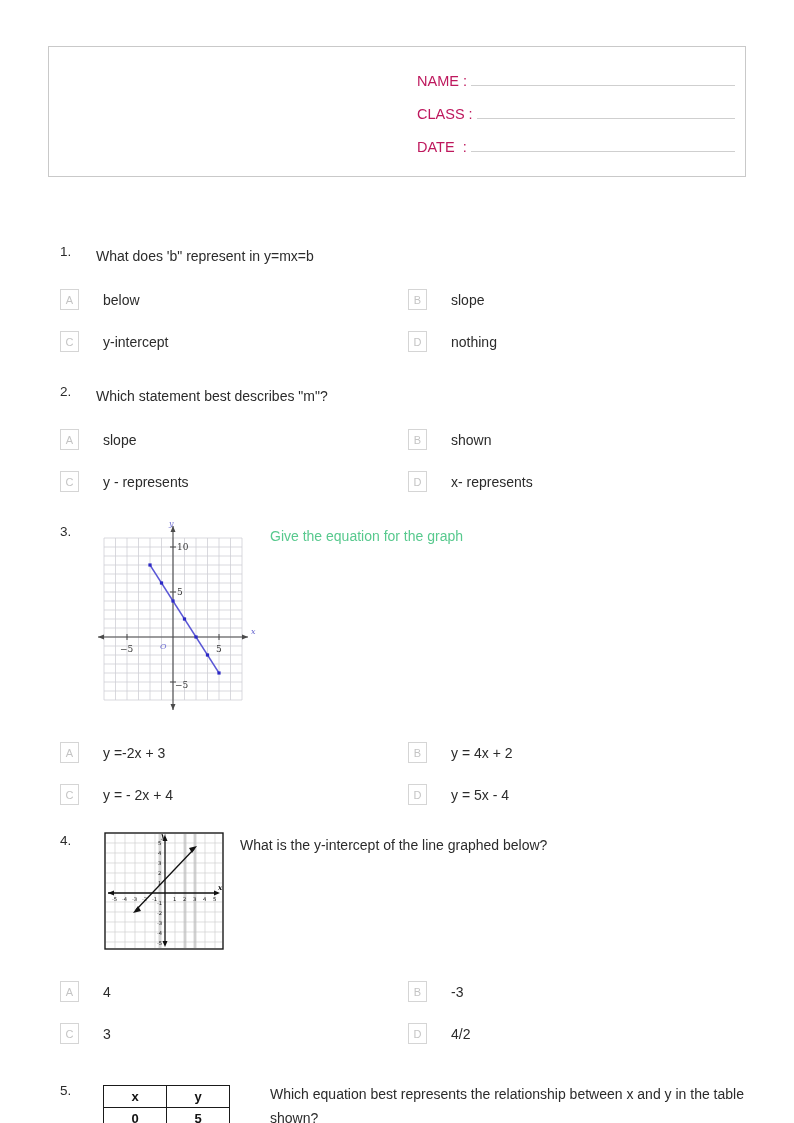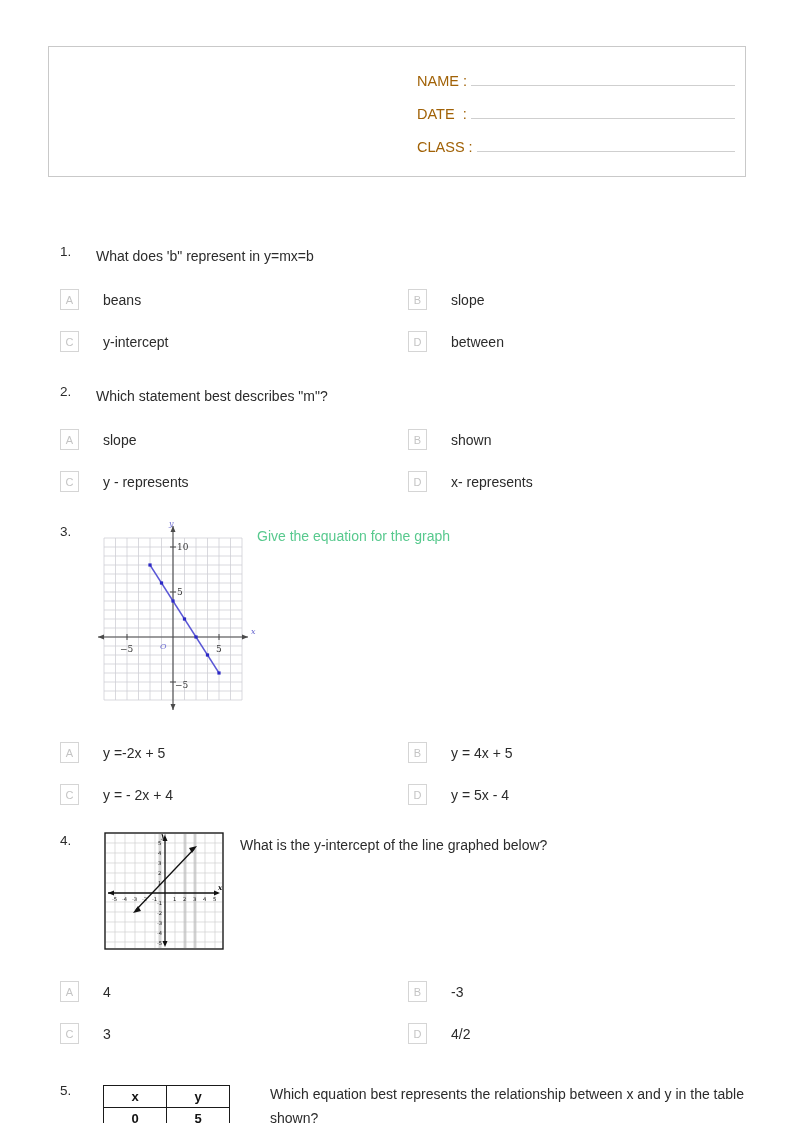--- a/index.html
+++ b/index.html
@@ -64,21 +64,21 @@
     top: 18px;
     width: 318px;
   }
   .field-row {
     display: flex;
     align-items: baseline;
     height: 33px;
   }
   .field-label {
     font-size: 14.5px;
-    color: #a16207;
+    color: #be185d;
     white-space: pre;
     flex: 0 0 auto;
   }
   .field-line {
     flex: 1 1 auto;
     border-bottom: 1px solid #cfcfcf;
     height: 20px;
     margin-left: 4px;
   }
 
@@ -161,49 +161,49 @@
 <body>
 
 <div class="header-card">
 
   <div class="header-right">
     <div class="field-row">
       <span class="field-label">NAME :</span>
       <span class="field-line"></span>
     </div>
     <div class="field-row">
+      <span class="field-label">CLASS :</span>
+      <span class="field-line"></span>
+    </div>
+    <div class="field-row">
       <span class="field-label">DATE  :</span>
-      <span class="field-line"></span>
-    </div>
-    <div class="field-row">
-      <span class="field-label">CLASS :</span>
       <span class="field-line"></span>
     </div>
   </div>
 </div>
 
 <div class="question-block" style="top:244px;">
   <div class="q-number">1.</div>
   <div class="q-text">What does 'b" represent in y=mx=b</div>
   <div class="options" style="top:45px; height:60px;">
     <div class="option" style="left:12px; top:0;">
       <span class="opt-box">A</span>
-      <span class="opt-text">beans</span>
+      <span class="opt-text">below</span>
     </div>
     <div class="option" style="left:360px; top:0;">
       <span class="opt-box">B</span>
       <span class="opt-text">slope</span>
     </div>
     <div class="option" style="left:12px; top:42px;">
       <span class="opt-box">C</span>
       <span class="opt-text">y-intercept</span>
     </div>
     <div class="option" style="left:360px; top:42px;">
       <span class="opt-box">D</span>
-      <span class="opt-text">between</span>
+      <span class="opt-text">nothing</span>
     </div>
   </div>
 </div>
 
 <div class="question-block" style="top:384px;">
   <div class="q-number">2.</div>
   <div class="q-text">Which statement best describes "m"?</div>
   <div class="options" style="top:45px; height:60px;">
     <div class="option" style="left:12px; top:0;">
       <span class="opt-box">A</span>
@@ -219,21 +219,21 @@
     </div>
     <div class="option" style="left:360px; top:42px;">
       <span class="opt-box">D</span>
       <span class="opt-text">x- represents</span>
     </div>
   </div>
 </div>
 
 <div class="question-block" style="top:524px;">
   <div class="q-number">3.</div>
-  <div class="q-text green" style="left:209px; top:0;">Give the equation for the graph</div>
+  <div class="q-text green" style="left:222px; top:0;">Give the equation for the graph</div>
 
   <div class="q-media" style="left:48px; top:-6px;">
     <svg width="160" height="196" viewBox="0 0 160 196">
 
       <g stroke="#cfcfd6" stroke-width="0.8" fill="none">
 
         <line x1="8" y1="20" x2="8" y2="182"></line>
         <line x1="19.5" y1="20" x2="19.5" y2="182"></line>
         <line x1="31" y1="20" x2="31" y2="182"></line>
         <line x1="42.5" y1="20" x2="42.5" y2="182"></line>
@@ -305,25 +305,25 @@
         <rect x="98.4" y="117.4" width="3.2" height="3.2"></rect>
         <rect x="109.9" y="135.4" width="3.2" height="3.2"></rect>
         <rect x="121.4" y="153.4" width="3.2" height="3.2"></rect>
       </g>
     </svg>
   </div>
 
   <div class="options" style="top:218px; height:60px;">
     <div class="option" style="left:12px; top:0;">
       <span class="opt-box">A</span>
-      <span class="opt-text">y =-2x + 5</span>
+      <span class="opt-text">y =-2x + 3</span>
     </div>
     <div class="option" style="left:360px; top:0;">
       <span class="opt-box">B</span>
-      <span class="opt-text">y = 4x + 5</span>
+      <span class="opt-text">y = 4x + 2</span>
     </div>
     <div class="option" style="left:12px; top:42px;">
       <span class="opt-box">C</span>
       <span class="opt-text">y = - 2x + 4</span>
     </div>
     <div class="option" style="left:360px; top:42px;">
       <span class="opt-box">D</span>
       <span class="opt-text">y = 5x - 4</span>
     </div>
   </div>

